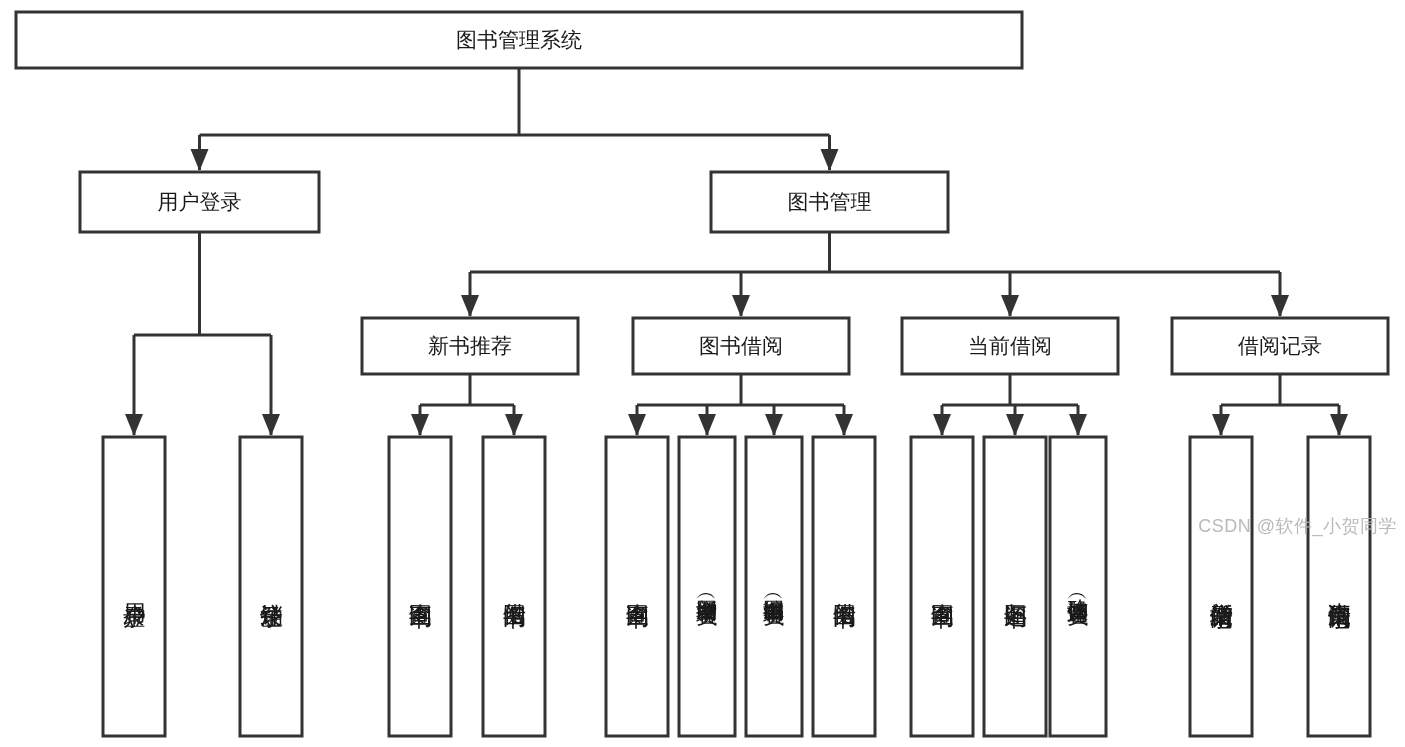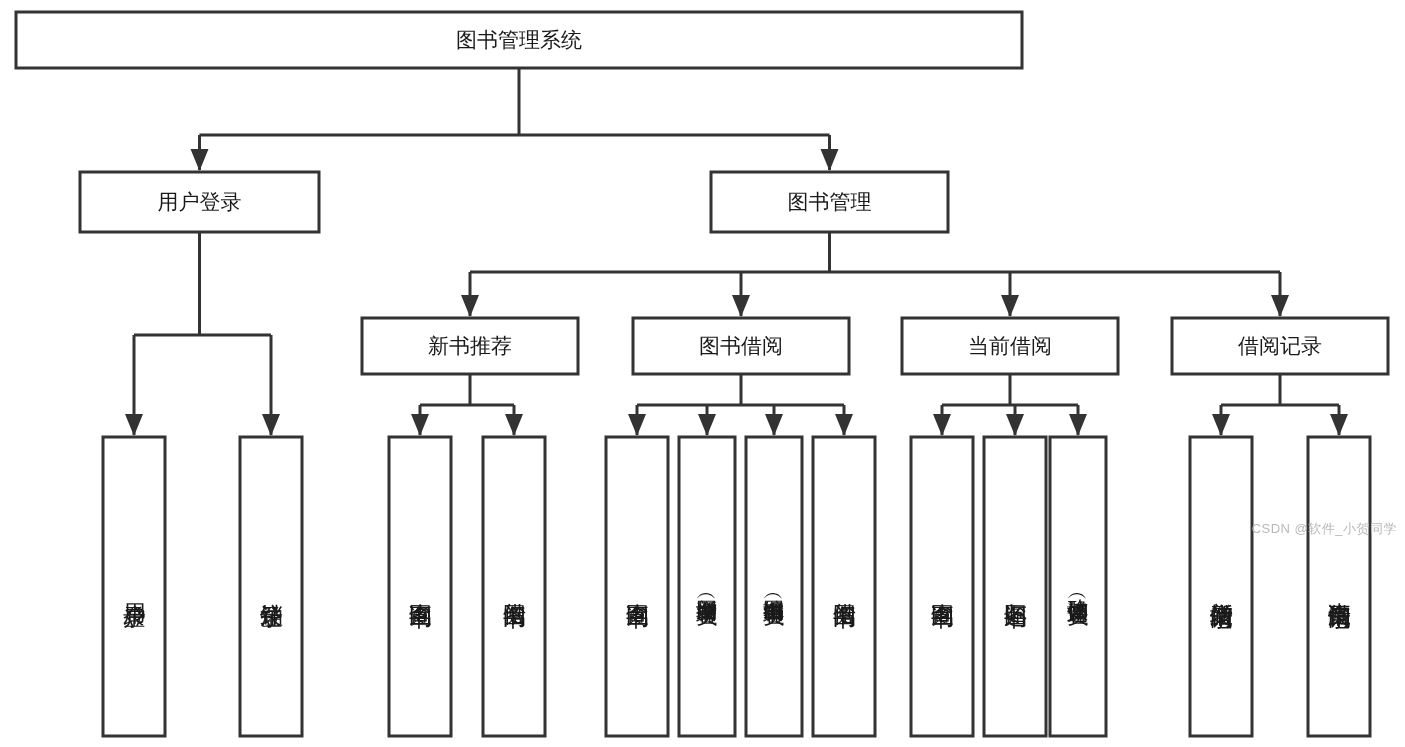--- a/index.html
+++ b/index.html
@@ -66,21 +66,21 @@
     position: absolute;
     display: flex;
     align-items: center;
     justify-content: center;
   }
   #watermark {
     position: absolute;
     right: 8px;
     bottom: 4px;
     font-family: "Liberation Sans", "DejaVu Sans", sans-serif;
-    font-size: 13px;
+    font-size: 18px;
     color: #b9b9b9;
     letter-spacing: 0.5px;
     white-space: nowrap;
   }
 </style>
 </head>
 <body>
 
 <div id="diagram-root">
 

